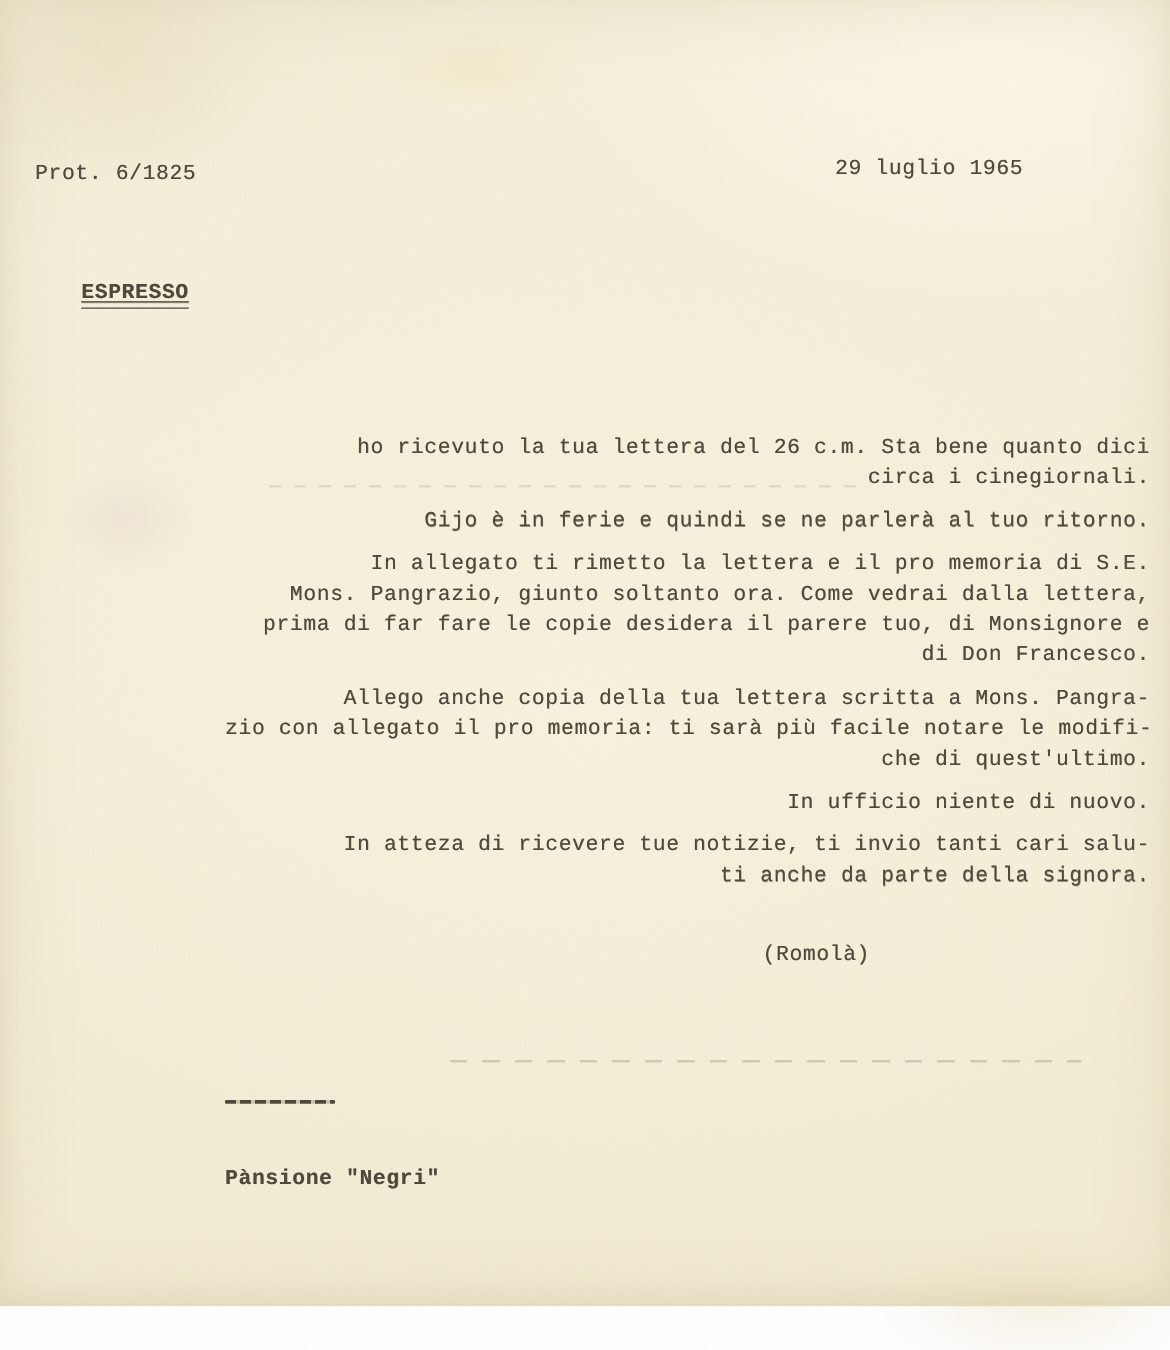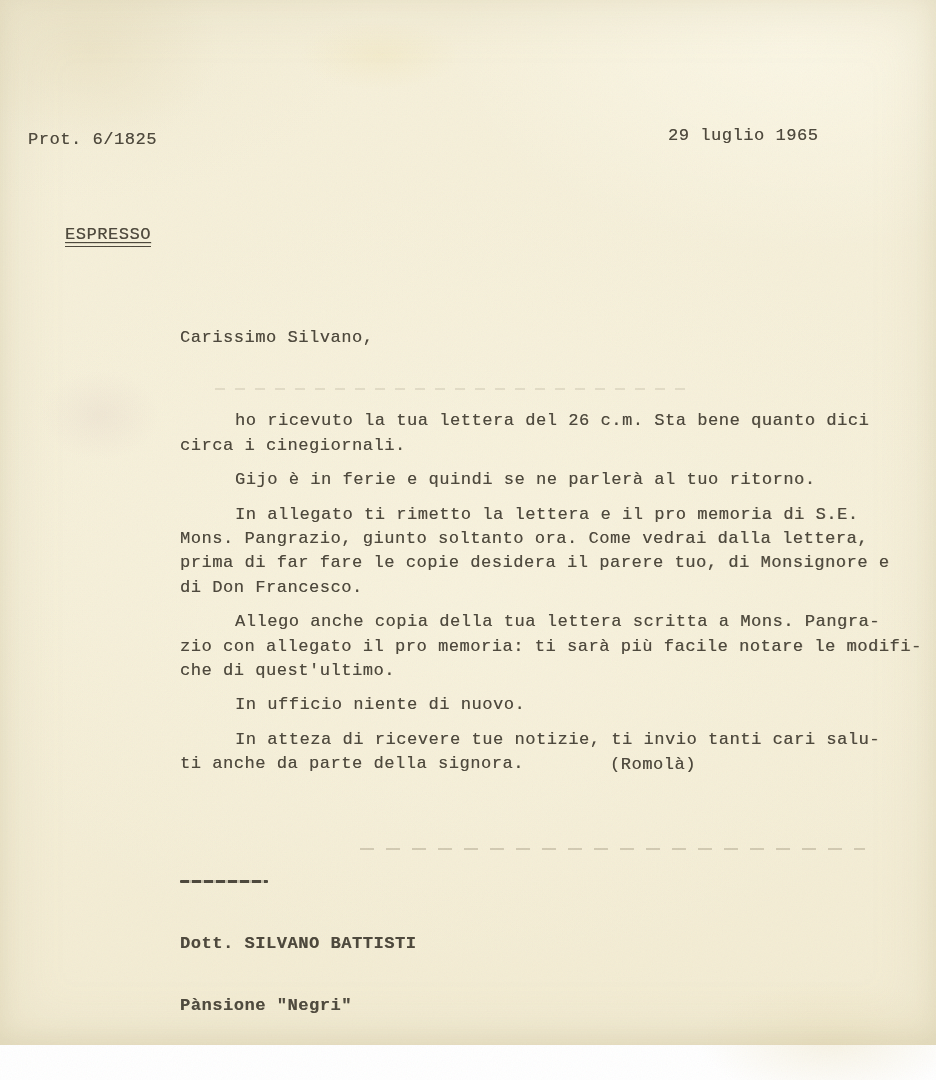--- a/index.html
+++ b/index.html
@@ -34,33 +34,33 @@
   .grain { position: absolute; inset: 0; opacity: 0.05; pointer-events: none; }
 
   .typed {
     font-size: 17px;
     letter-spacing: 0.55px;
     white-space: pre;
     text-shadow: 0.3px 0.3px 0.5px rgba(66,58,44,0.55);
   }
   .protocol { position: absolute; left: 28px; top: 130px; }
   .date     { position: absolute; left: 668px; top: 126px; }
-  .espresso { position: absolute; left: 22px; top: 206px; font-weight: normal; }
+  .espresso { position: absolute; left: 22px; top: 206px; font-weight: bold; }
   .dbl-underline {
     display: inline-block;
     text-decoration: underline;
     text-underline-offset: 3px;
     border-bottom: 1.7px solid currentColor;
     padding-bottom: 1.5px;
   }
   .body-block { position: absolute; left: 180px; top: 288px; width: 740px; }
   .salutation { line-height: 24.4px; }
   .paragraph { margin-top: 10px; }
   .paragraph:first-of-type { margin-top: 21px; }
-  .line { line-height: 24.4px; }
+  .line { line-height: 24.4px; text-align: right; }
   .line.first { padding-left: 55px; }
 
   .signature { position: absolute; left: 610px; top: 755px; font-weight: normal; }
 
   .recipient { position: absolute; left: 180px; top: 842px; }
   .dash-line {
     width: 88px; height: 3.2px; margin-bottom: 11px;
     background: repeating-linear-gradient(90deg,
       #4b463a 0 9px, rgba(75,70,58,0.25) 9px 12px);
     border-radius: 1px;
@@ -93,31 +93,29 @@
   <div class="typed protocol">Prot. 6/1825</div>
   <div class="typed date">29 luglio 1965</div>
 
   <div class="typed espresso">
     <span class="dbl-underline">ESPRESSO</span>
   </div>
 
   <div class="ghost-rule"></div>
 
   <div class="typed body-block">
-    <div class="salutation">Carissimo Silvano,</div>
     <div><div class="paragraph"><div class="line first">ho ricevuto la tua lettera del 26 c.m. Sta bene quanto dici</div><div class="line">circa i cinegiornali.</div></div><div class="paragraph"><div class="line first">Gijo è in ferie e quindi se ne parlerà al tuo ritorno.</div></div><div class="paragraph"><div class="line first">In allegato ti rimetto la lettera e il pro memoria di S.E.</div><div class="line">Mons. Pangrazio, giunto soltanto ora. Come vedrai dalla lettera,</div><div class="line">prima di far fare le copie desidera il parere tuo, di Monsignore e</div><div class="line">di Don Francesco.</div></div><div class="paragraph"><div class="line first">Allego anche copia della tua lettera scritta a Mons. Pangra-</div><div class="line">zio con allegato il pro memoria: ti sarà più facile notare le modifi-</div><div class="line">che di quest'ultimo.</div></div><div class="paragraph"><div class="line first">In ufficio niente di nuovo.</div></div><div class="paragraph"><div class="line first">In atteza di ricevere tue notizie, ti invio tanti cari salu-</div><div class="line">ti anche da parte della signora.</div></div></div>
   </div>
 
   <div class="typed signature">(Romolà)</div>
 
   <div class="faint-rule"></div>
 
   <div class="typed recipient">
     <div class="dash-line"></div>
-    <div class="recipient-name">Dott. SILVANO BATTISTI</div>
     <div class="recipient-address">Pànsione "Negri"</div>
     <div class="recipient-city-line">
       
     </div>
   </div>
 
   <svg class="grain" width="936" height="1080" xmlns="http://www.w3.org/2000/svg">
     <filter id="noise">
         <feTurbulence type="fractalNoise" baseFrequency="0.8" numOctaves="2"></feTurbulence>
       </filter>

